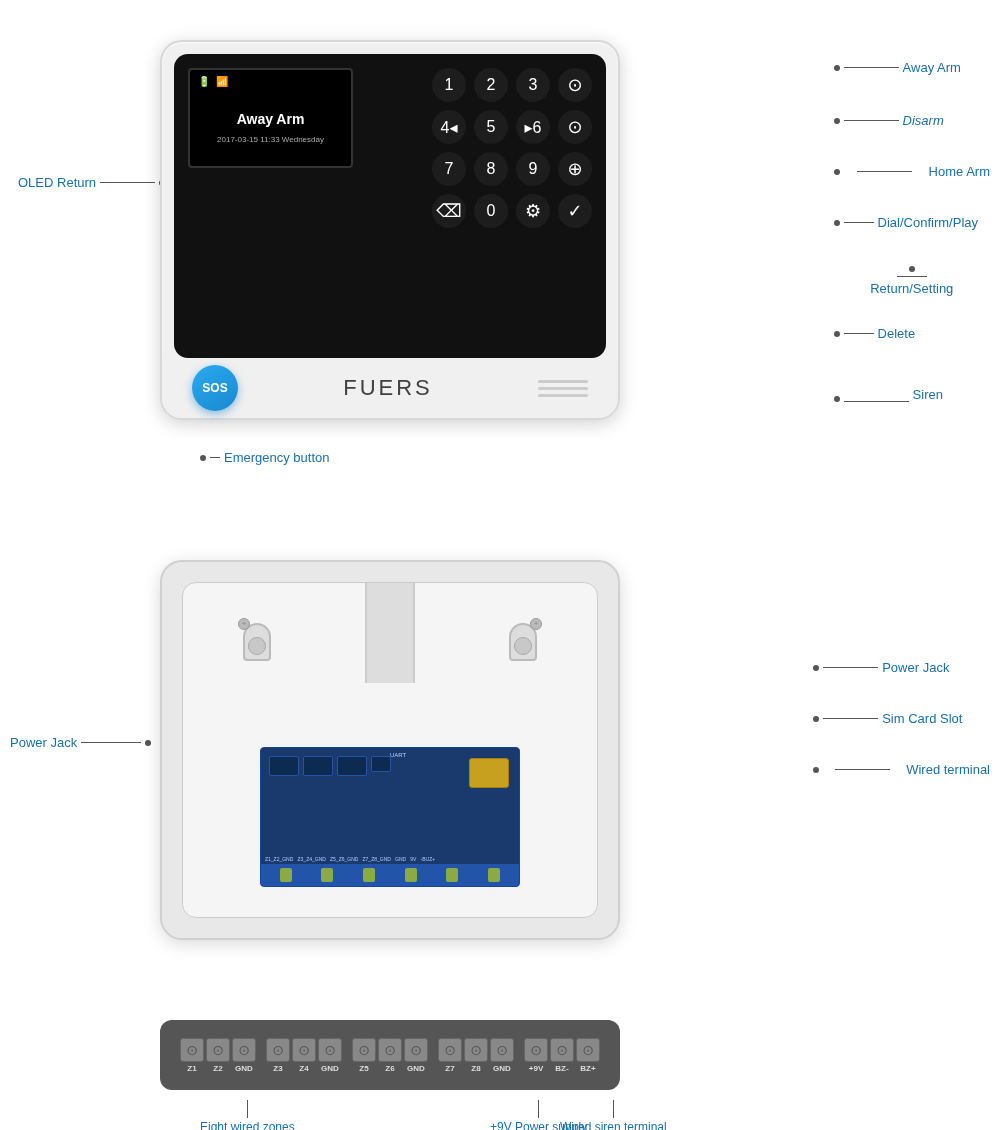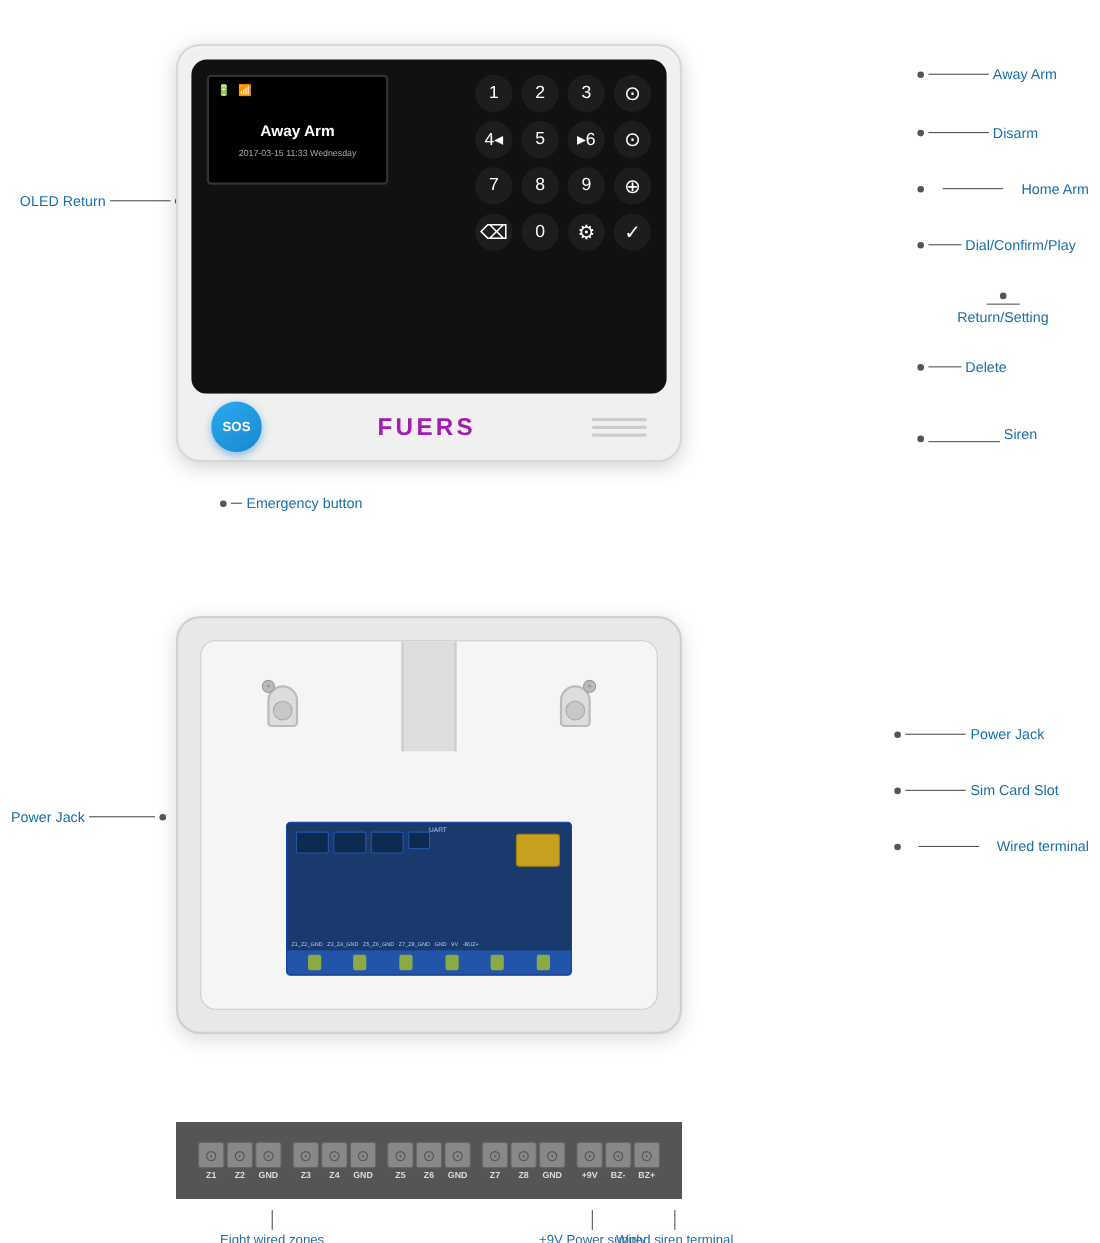--- a/index.html
+++ b/index.html
@@ -148,23 +148,23 @@
       font-size: 12px;
       font-weight: bold;
       display: flex;
       align-items: center;
       justify-content: center;
       cursor: pointer;
       box-shadow: 0 3px 8px rgba(26,136,208,0.5);
     }
 
     .brand-text {
-      color: #a21caf;
+      color: #404040;
       font-size: 22px;
-      font-weight: bold;
+      font-weight: normal;
       letter-spacing: 3px;
     }
 
     .siren-grille {
       display: flex;
       flex-direction: column;
       gap: 4px;
       justify-content: center;
     }
 
@@ -359,21 +359,21 @@
       height: 180px;
     }
 
     .terminal-board {
       position: absolute;
       left: 160px;
       top: 20px;
       width: 460px;
       height: 70px;
       background: #555;
-      border-radius: 0;
+      border-radius: 12px;
       display: flex;
       align-items: center;
       justify-content: center;
       gap: 2px;
       padding: 0 8px;
     }
 
     .terminal-connector {
       display: flex;
       flex-direction: column;
@@ -481,21 +481,21 @@
     </div>
 
     <div style="position:absolute; right:10px; top:40px;">
 
       <div style="display:flex; align-items:center; gap:4px; margin-bottom:38px;">
         <div class="ann-dot"></div>
         <div class="ann-line" style="width:55px;"></div>
         <span class="ann-label">Away Arm</span>
       </div>
 
-      <div style="display:flex; align-items:center; gap:4px; margin-bottom:36px;">
+      <div style="display:flex; align-items:center; gap:4px; margin-bottom:36px;font-style:italic;">
         <div class="ann-dot"></div>
         <div class="ann-line" style="width:55px;"></div>
         <span class="ann-label">Disarm</span>
       </div>
 
       <div style="display:flex; align-items:center; gap:17px; margin-bottom:36px;">
         <div class="ann-dot"></div>
         <div class="ann-line" style="width:55px;"></div>
         <span class="ann-label">Home Arm</span>
       </div>

